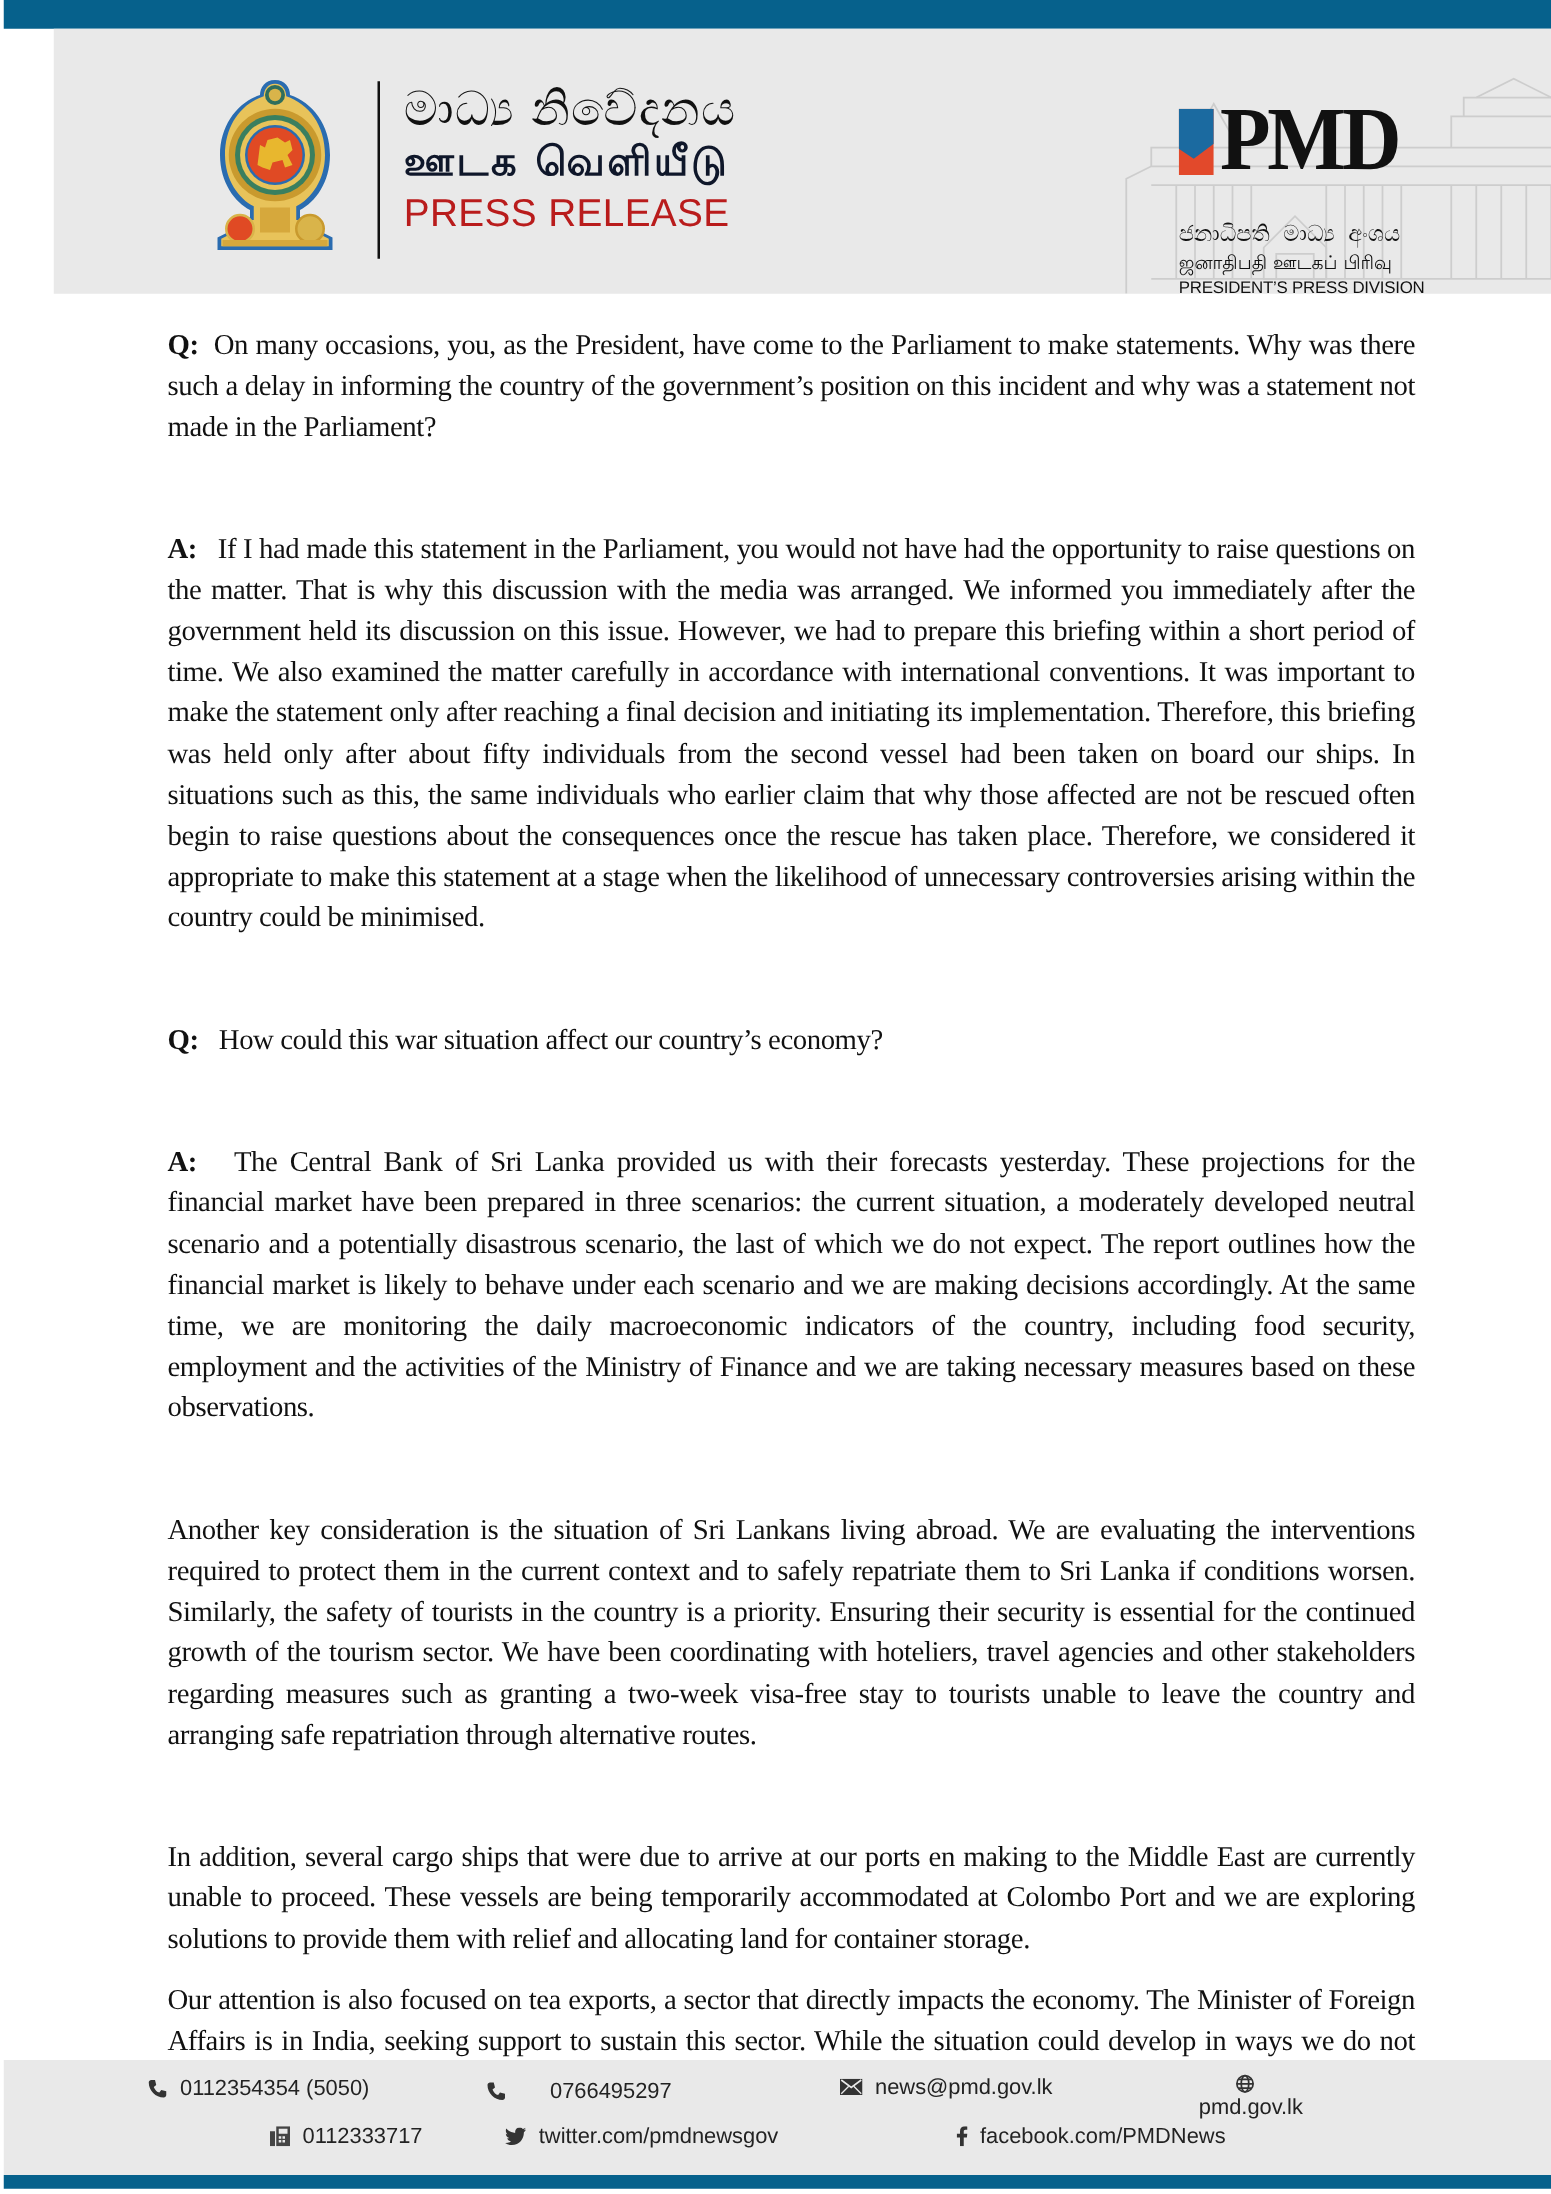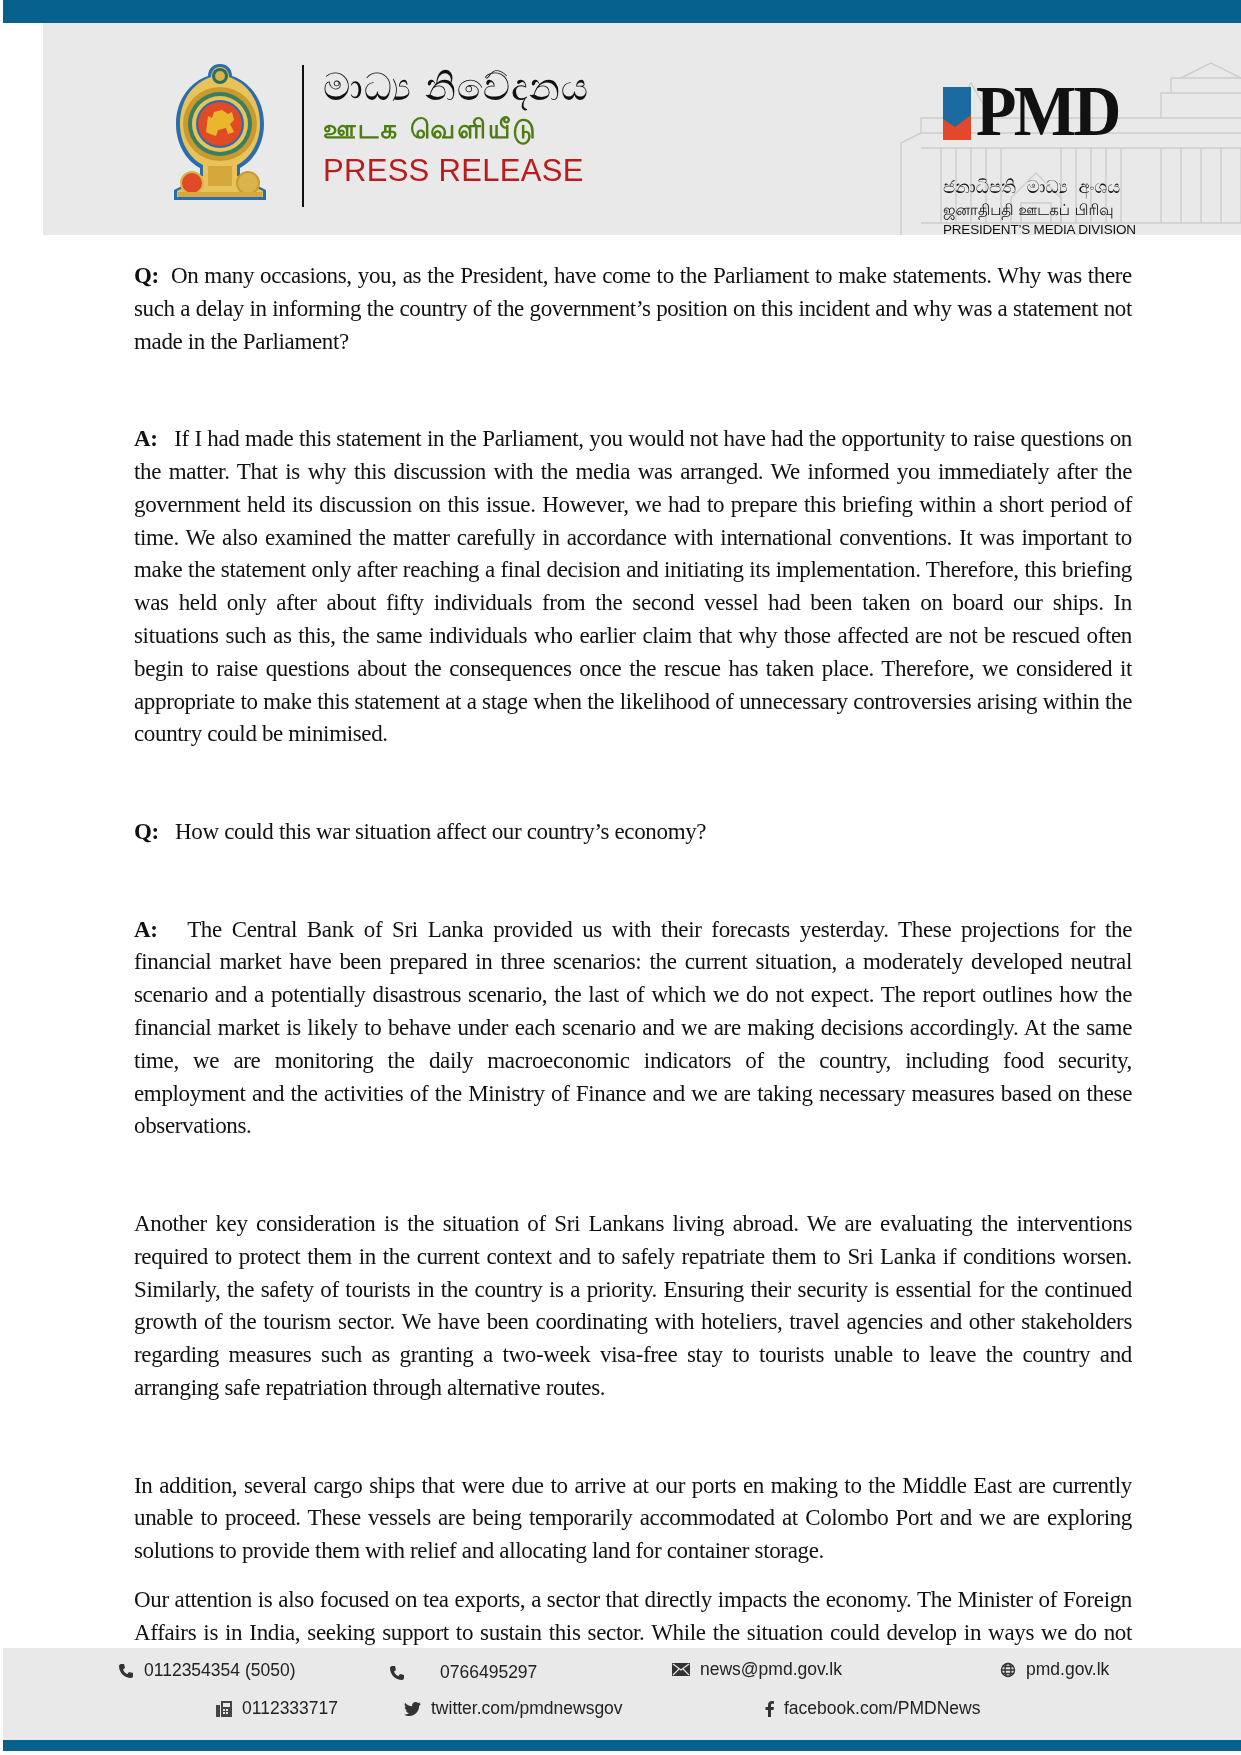--- a/index.html
+++ b/index.html
@@ -4,21 +4,21 @@
 <style>
   html, body { margin:0; padding:0; background:#ffffff; }
   body { width:1241px; height:1755px; position:relative; overflow:hidden; font-family:"Liberation Serif", serif; color:#111; }
   .topbar { position:absolute; left:3px; top:0; width:1238px; height:23px; background:#06618c; }
   .header { position:absolute; left:3px; top:23px; width:1238px; height:212px; background:#e9e9e9; overflow:hidden;margin-left:40px; }
   .building { position:absolute; right:0; top:0; width:420px; height:212px; opacity:0.35; }
   .emblem { position:absolute; left:127px; top:39px; width:100px; height:142px; }
   .divider { position:absolute; left:259px; top:42px; width:2px; height:142px; background:#111; }
   .title-block { position:absolute; left:280px; top:42px; }
   .title-si { font-family:"DejaVu Sans", sans-serif; font-size:38px; line-height:44px; color:#111; white-space:nowrap; letter-spacing:1px; }
-  .title-ta { font-family:"DejaVu Sans", sans-serif; font-size:26px; line-height:40px; color:#4d7c0f; white-space:nowrap; font-weight:bold; letter-spacing:2px; }
+  .title-ta { font-family:"DejaVu Sans", sans-serif; font-size:32px; line-height:40px; color:#0f172a; white-space:nowrap; font-weight:bold; letter-spacing:2px; }
   .title-en { font-family:"Liberation Sans", sans-serif; font-size:31px; line-height:44px; color:#b91c1c; white-space:nowrap; letter-spacing:0.3px; }
   .pmd { position:absolute; left:900px; top:40px; width:220px; }
   .pmd-mark { position:absolute; left:0; top:24px; width:28px; height:53px; }
   .pmd-word { position:absolute; left:33px; top:12px; font-family:"Liberation Serif", serif; font-weight:bold; font-size:72px; line-height:72px; letter-spacing:-3px; color:#111; transform:scaleX(0.92); transform-origin:left top; }
   .pmd-si { position:absolute; left:0; top:115px; font-family:Liberation Mono, monospace; font-size:18px; white-space:nowrap; color:#111; }
   .pmd-ta { position:absolute; left:0; top:138px; font-family:"DejaVu Sans", sans-serif; font-size:15px; white-space:nowrap; color:#111; }
   .pmd-en { position:absolute; left:0; top:159px; font-family:"Liberation Sans", sans-serif; font-size:13.5px; white-space:nowrap; color:#111; letter-spacing:-0.2px; }
 
   .content { position:absolute; left:118px; top:244px; width:1030px; }
   .para { font-size:23px; line-height:32.8px; text-align:justify; margin:16px; color:#111; letter-spacing:-0.35px; }
@@ -81,21 +81,21 @@
   </div>
 
   <div class="pmd">
     <svg class="pmd-mark" viewBox="0 0 28 53">
       <rect x="0" y="0" width="28" height="53" fill="#e2492b"></rect>
       <path d="M0 0 H28 V28 L12 40 L0 32 Z" fill="#1b6aa0"></path>
     </svg>
     <div class="pmd-word">PMD</div>
     <div class="pmd-si">ජනාධිපති මාධ්‍ය අංශය</div>
     <div class="pmd-ta">ஜனாதிபதி ஊடகப் பிரிவு</div>
-    <div class="pmd-en">PRESIDENT’S MEDIA DIVISION</div>
+    <div class="pmd-en">PRESIDENT’S PRESS DIVISION</div>
   </div>
 </div>
 
 <div class="content">
   <p class="para">
     <span class="label">Q:</span>&nbsp;&nbsp;<span>On many occasions, you, as the President, have come to the Parliament to make statements. Why was there such a delay in informing the country of the government’s position on this incident and why was a statement not made in the Parliament?</span>
   </p>
   <div class="gap"></div>
   <p class="para">
     <span class="label">A:</span>&nbsp;&nbsp;&nbsp;<span>If I had made this statement in the Parliament, you would not have had the opportunity to raise questions on the matter. That is why this discussion with the media was arranged. We informed you immediately after the government held its discussion on this issue. However, we had to prepare this briefing within a short period of time. We also examined the matter carefully in accordance with international conventions. It was important to make the statement only after reaching a final decision and initiating its implementation. Therefore, this briefing was held only after about fifty individuals from the second vessel had been taken on board our ships. In situations such as this, the same individuals who earlier claim that why those affected are not be rescued often begin to raise questions about the consequences once the rescue has taken place. Therefore, we considered it appropriate to make this statement at a stage when the likelihood of unnecessary controversies arising within the country could be minimised.</span>
@@ -129,21 +129,21 @@
     <span>0766495297</span>
   </div>
   <div class="fitem" style="left:669px; top:11px;">
     <svg width="18" height="13" viewBox="0 0 18 13">
         <rect x="0" y="0" width="18" height="13" fill="#333"></rect>
         <path d="M1 1 L9 7 L17 1" stroke="#e9e9e9" stroke-width="1.3" fill="none"></path>
         <path d="M1 12 L7 6 M17 12 L11 6" stroke="#e9e9e9" stroke-width="1.1"></path>
       </svg>
     <span>news@pmd.gov.lk</span>
   </div>
-  <div class="fitem" style="left:997px; top:11px;">
+  <div class="fitem" style="left:956px; top:11px;flex-direction:column;">
     <svg width="16" height="16" viewBox="0 0 16 16" fill="none" stroke="#333" stroke-width="1.4">
         <circle cx="8" cy="8" r="6.5"></circle>
         <ellipse cx="8" cy="8" rx="3" ry="6.5"></ellipse>
         <path d="M1.5 8 H14.5 M2.5 4.5 H13.5 M2.5 11.5 H13.5"></path>
       </svg>
     <span>pmd.gov.lk</span>
   </div>
   <div class="fitem" style="left:213px; top:50px;">
     <svg width="16" height="16" viewBox="0 0 16 16">
         <rect x="0" y="4" width="4" height="12" fill="#444"></rect>

